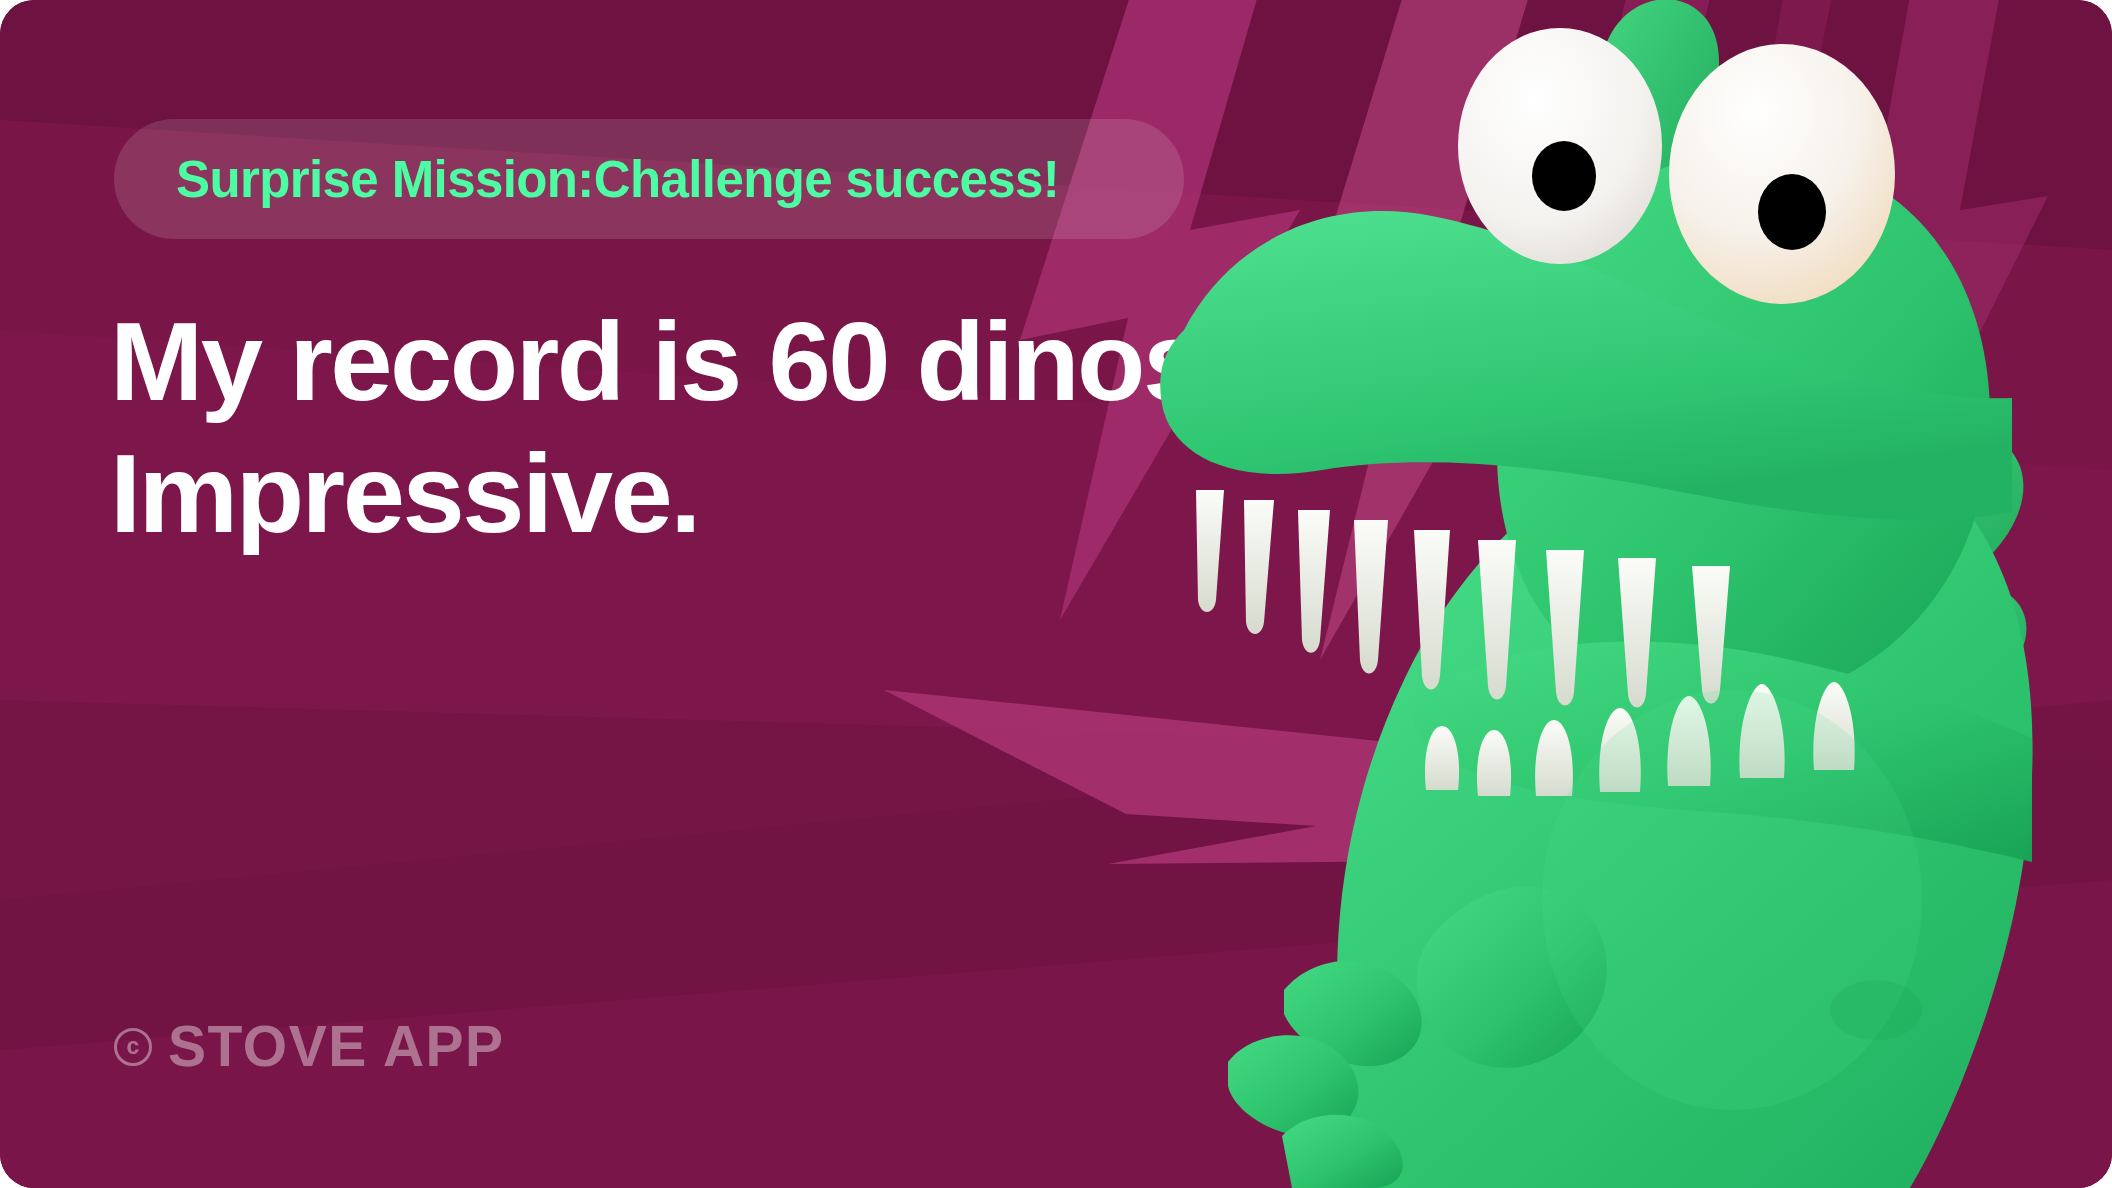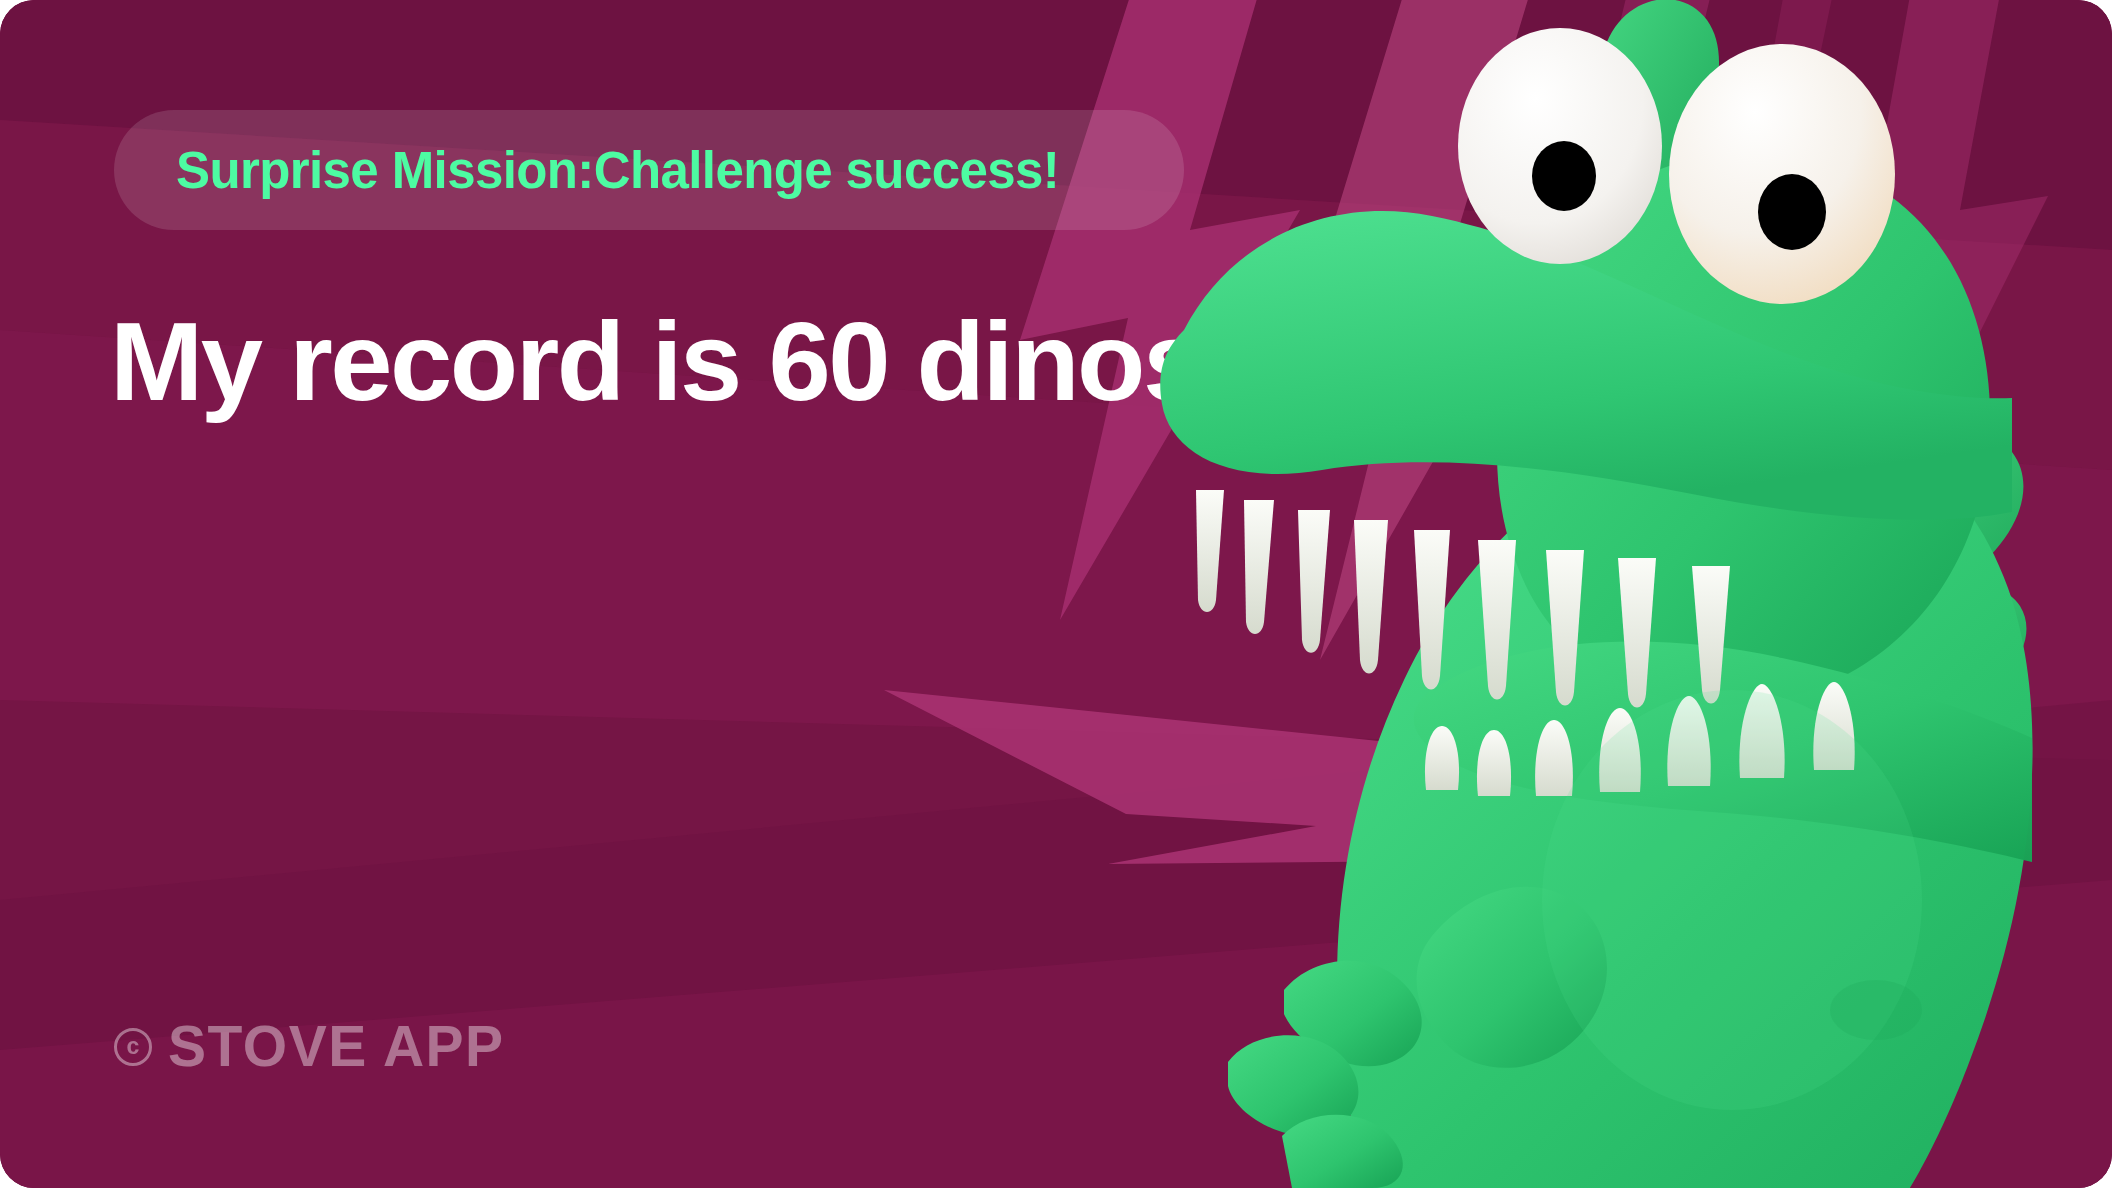--- a/index.html
+++ b/index.html
@@ -29,21 +29,21 @@
     position: absolute;
     inset: 0;
     pointer-events: none;
   }
   .bg-svg { display: block; width: 100%; height: 100%; }
 
   
   #badge {
     position: absolute;
     left: 114px;
-    top: 110px;
+    top: 119px;
     width: 1070px;
     height: 120px;
     border-radius: 60px;
     background: rgba(255, 255, 255, 0.13);
     display: flex;
     align-items: center;
     box-sizing: border-box;
     padding-left: 62px;
   }
   #badge-text {
@@ -150,20 +150,21 @@
       </g>
     </svg>
   </div>
 
   <div id="badge">
     <span id="badge-text">Surprise Mission:Challenge success!</span>
   </div>
 
   <div id="headline">
     <div class="headline-line">My record is 60 dinos!</div>
+    <div class="headline-line">Impressive.</div>
   </div>
 
   <div id="footer">
     <span id="copyright-icon">c</span>
     <span id="footer-text">STOVE APP</span>
   </div>
 
   <div id="dino">
     <svg viewBox="0 0 980 1188" preserveAspectRatio="xMidYMin meet" aria-hidden="true">
       <defs>

